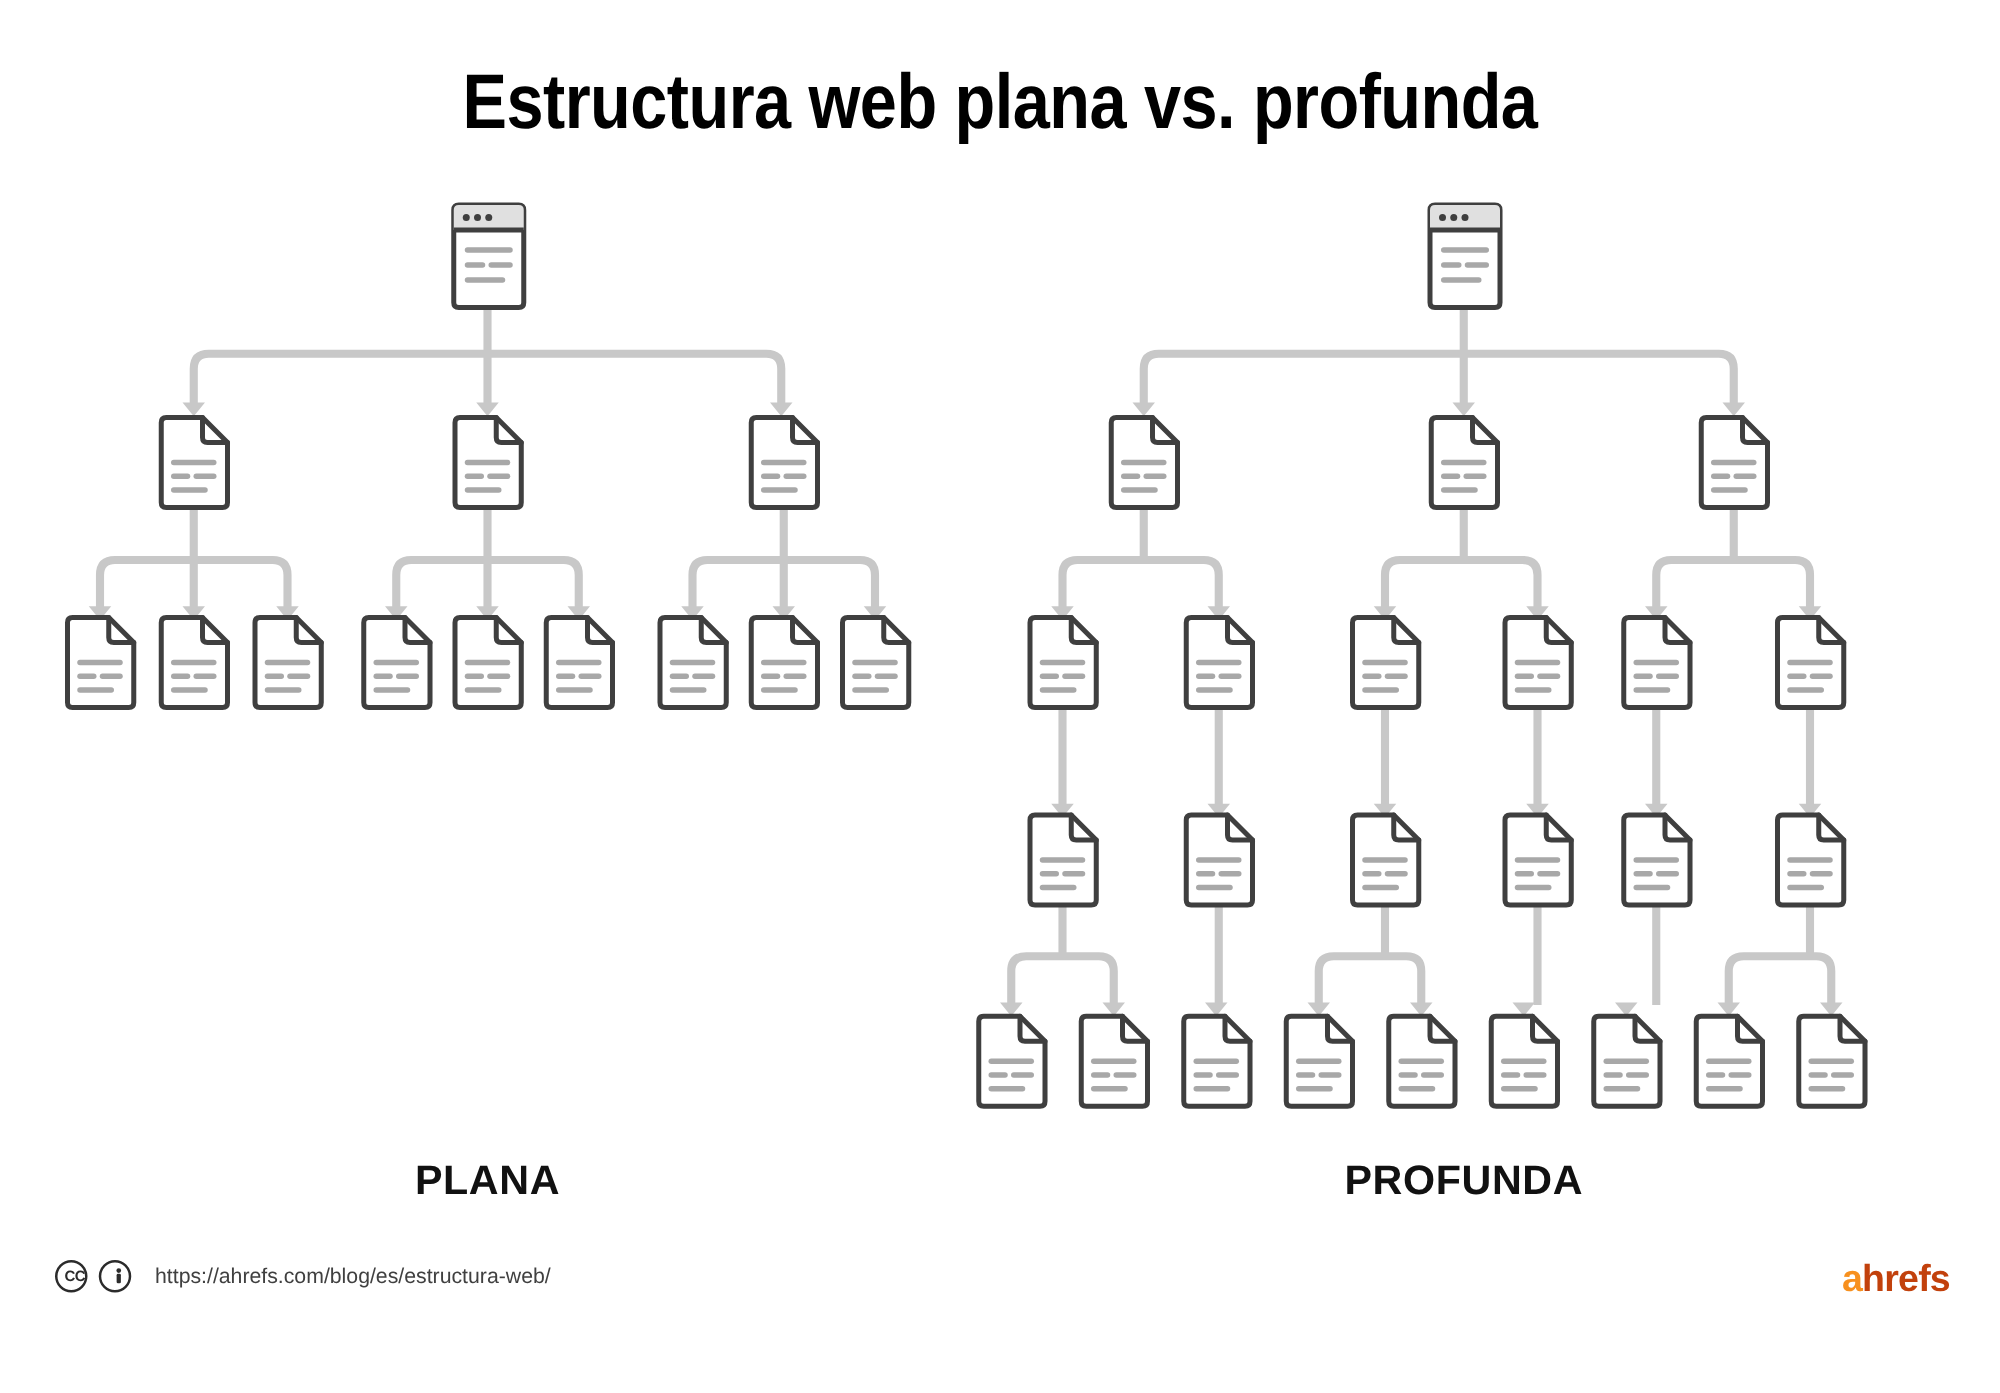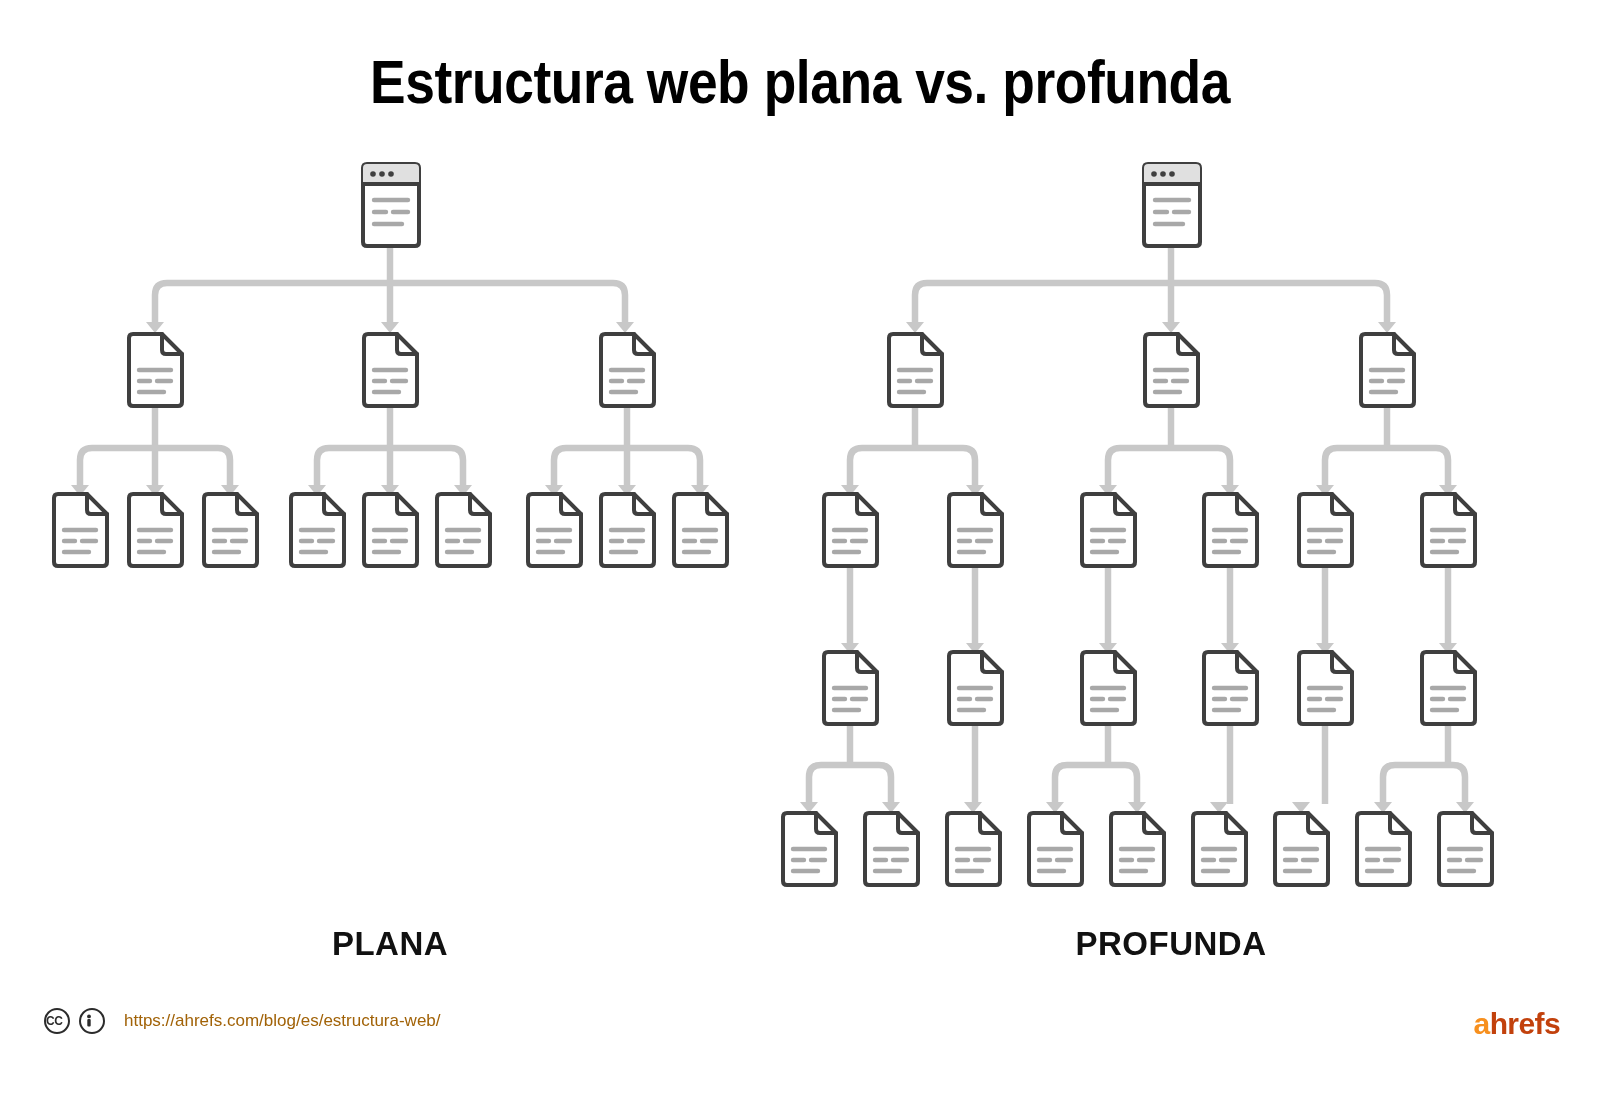--- a/index.html
+++ b/index.html
@@ -60,36 +60,36 @@
     align-items: center;
     gap: 9px;
   }
   .cc-badge {
     width: 26px;
     height: 26px;
     border: 2px solid #2b2b2b;
     border-radius: 50%;
     display: flex;
     align-items: center;
-    justify-content: flex-start;
+    justify-content: flex-end;
     box-sizing: border-box;
   }
   .cc-badge span {
     font-family: "Liberation Sans", sans-serif;
     font-weight: bold;
     font-size: 12px;
     line-height: 1;
     color: #2b2b2b;
     letter-spacing: -0.5px;
   }
   .footer-url {
     margin-left: 10px;
     font-family: "Liberation Sans", sans-serif;
     font-size: 17px;
-    color: #a16207;
+    color: #404040;
     white-space: nowrap;
   }
 
   .logo {
     position: absolute;
     right: 40px;
     top: 1007px;
     font-family: "Liberation Sans", sans-serif;
     font-weight: bold;
     font-size: 30px;

